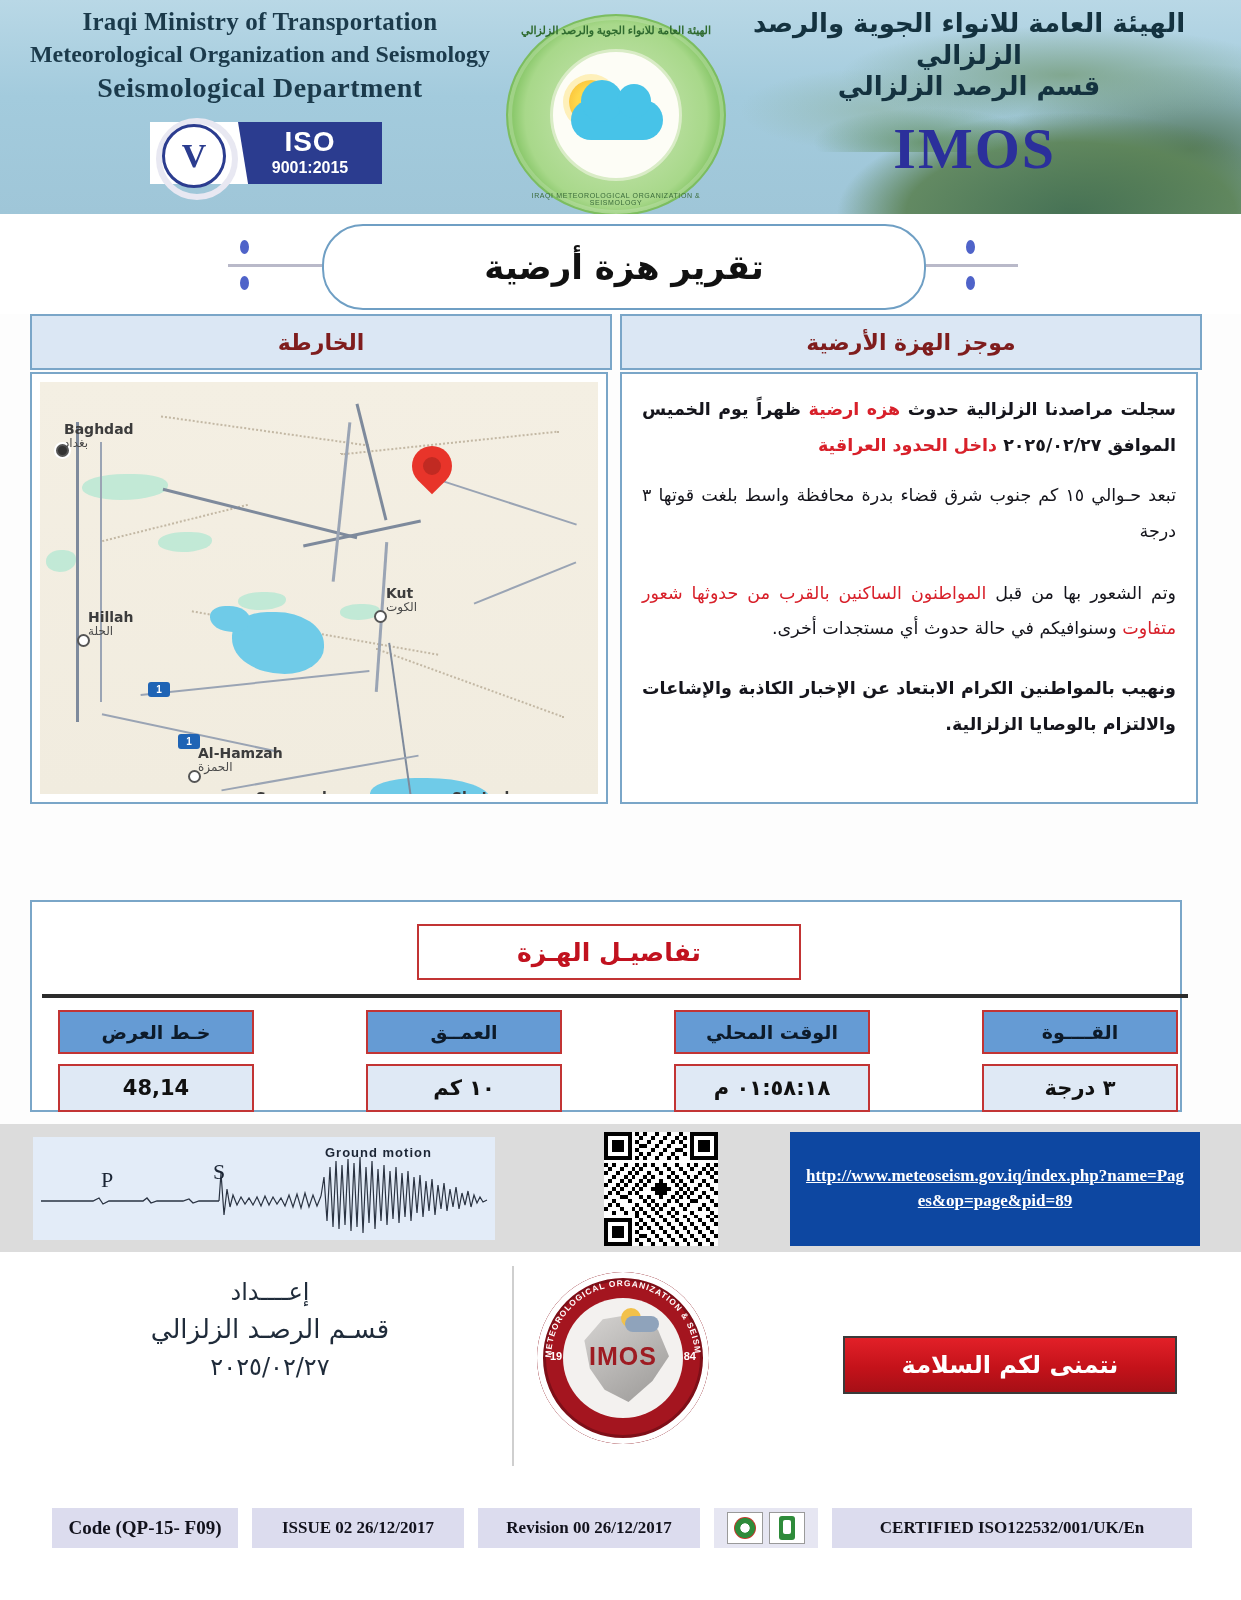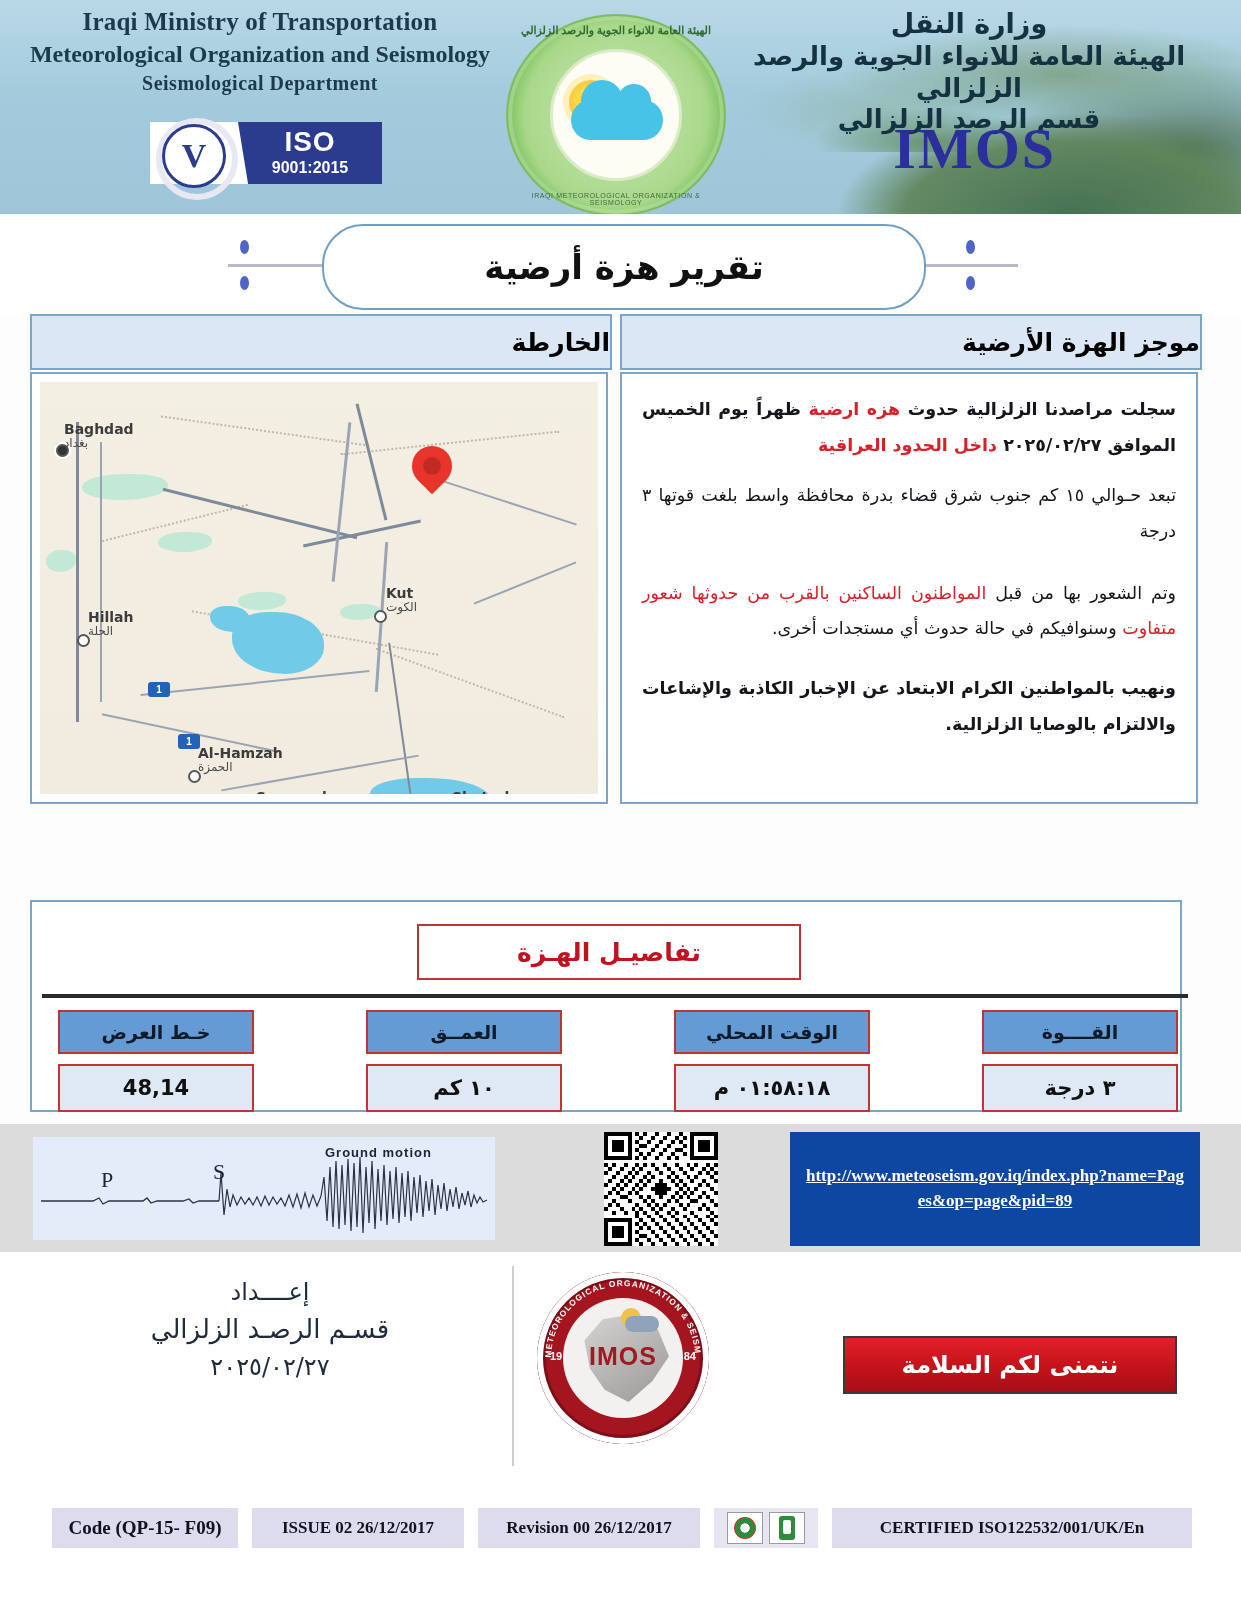--- a/index.html
+++ b/index.html
@@ -39,21 +39,21 @@
     position:absolute;right:185px;bottom:62px;width:250px;height:80px;
     background:radial-gradient(ellipse 150px 45px at 120px 70px,#628f63 0%,rgba(98,143,99,0) 75%);
     opacity:.85;
   }
   .hdr-en{
     position:absolute;left:0;top:6px;width:520px;text-align:center;
     color:#1b3a4b;font-weight:bold;line-height:1.30;
   }
   .hdr-en .l1{font-size:25px;letter-spacing:.2px;}
   .hdr-en .l2{font-size:24px;}
-  .hdr-en .l3{font-size:20px;letter-spacing:.5px;}
+  .hdr-en .l3{font-size:28px;letter-spacing:.5px;}
   .iso-badge{
     position:absolute;left:150px;top:122px;width:232px;height:62px;
     background:#ffffff;display:flex;align-items:center;
   }
   .iso-poly{
     position:absolute;left:88px;top:0;width:144px;height:62px;
     background:#2b3c8f;
     clip-path:polygon(0 0,100% 0,100% 100%,7% 100%);
     color:#fff;text-align:center;
   }
@@ -138,23 +138,23 @@
   }
   .title-pill span{
     font-family:"DejaVu Sans",sans-serif;direction:rtl;
     font-size:34px;font-weight:bold;color:#111;letter-spacing:1px;
   }
 
   
   .panels{position:relative;width:1241px;height:570px;}
   .panel-head{
     position:absolute;height:52px;border:2px solid #7aa6c8;background:#dbe7f4;
-    display:flex;align-items:center;justify-content:flex-start;
+    display:flex;align-items:center;justify-content:center;
     direction:rtl;font-family:"DejaVu Sans",sans-serif;
-    font-size:25px;font-weight:bold;color:#000000;
+    font-size:22px;font-weight:bold;color:#7f1d1d;
   }
   .panel-head.map{left:30px;top:0;width:578px;}
   .panel-head.sum{left:620px;top:0;width:578px;}
   .panel-box{
     position:absolute;top:58px;height:432px;border:2px solid #7aa6c8;background:#fff;
   }
   .panel-box.map{left:30px;width:578px;padding:8px;box-sizing:border-box;}
   .panel-box.sum{left:620px;width:578px;padding:18px 20px;box-sizing:border-box;}
 
   
@@ -351,21 +351,20 @@
     <div class="hdr-logo">
       <div class="logo-ar">الهيئة العامة للانواء الجوية والرصد الزلزالي</div>
       <div class="inner">
         <div class="logo-sun"></div>
         <div class="logo-cloud"></div>
       </div>
       <div class="logo-en">IRAQI METEOROLOGICAL ORGANIZATION &amp; SEISMOLOGY</div>
     </div>
 
     <div class="hdr-ar">
-      <div class="a1">وزارة النقل</div>
       <div class="a2">الهيئة العامة للانواء الجوية والرصد الزلزالي</div>
       <div class="a3">قسم الرصد الزلزالي</div>
     </div>
     <div class="hdr-imos">IMOS</div>
   </div>
 
   <div class="titlebar">
     <div class="tline left"></div>
     <div class="tline right"></div>
     <div class="tdot l1"></div>

